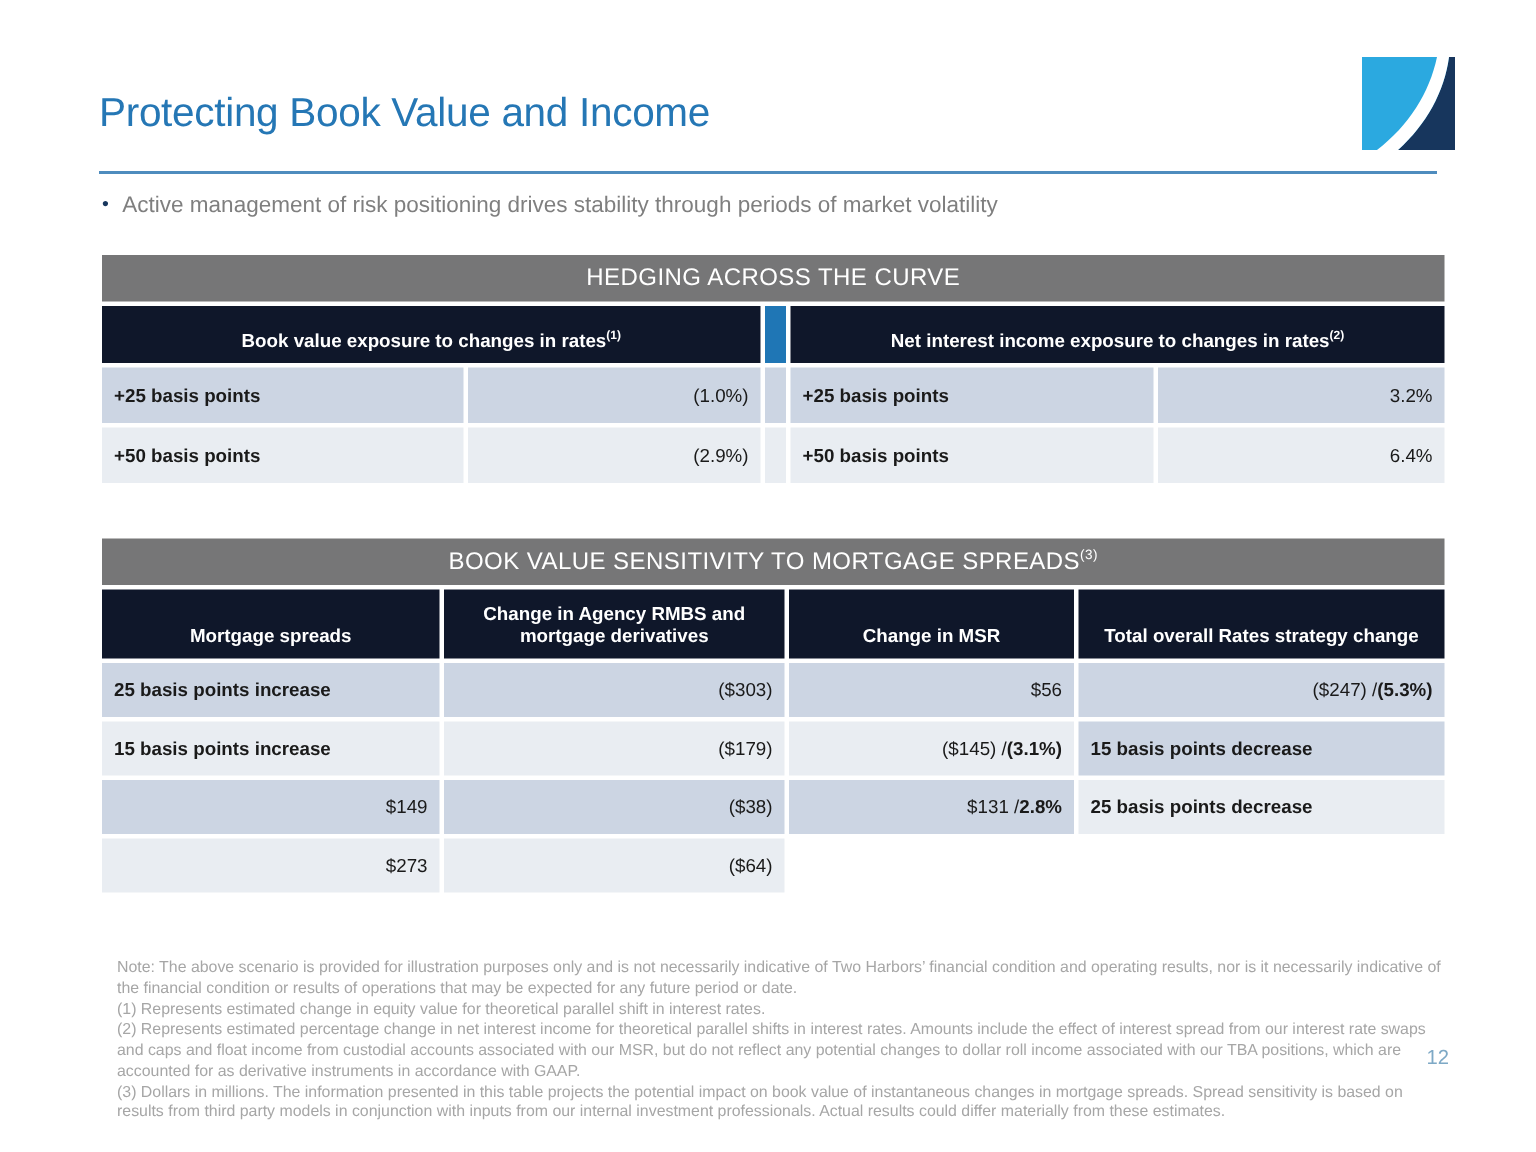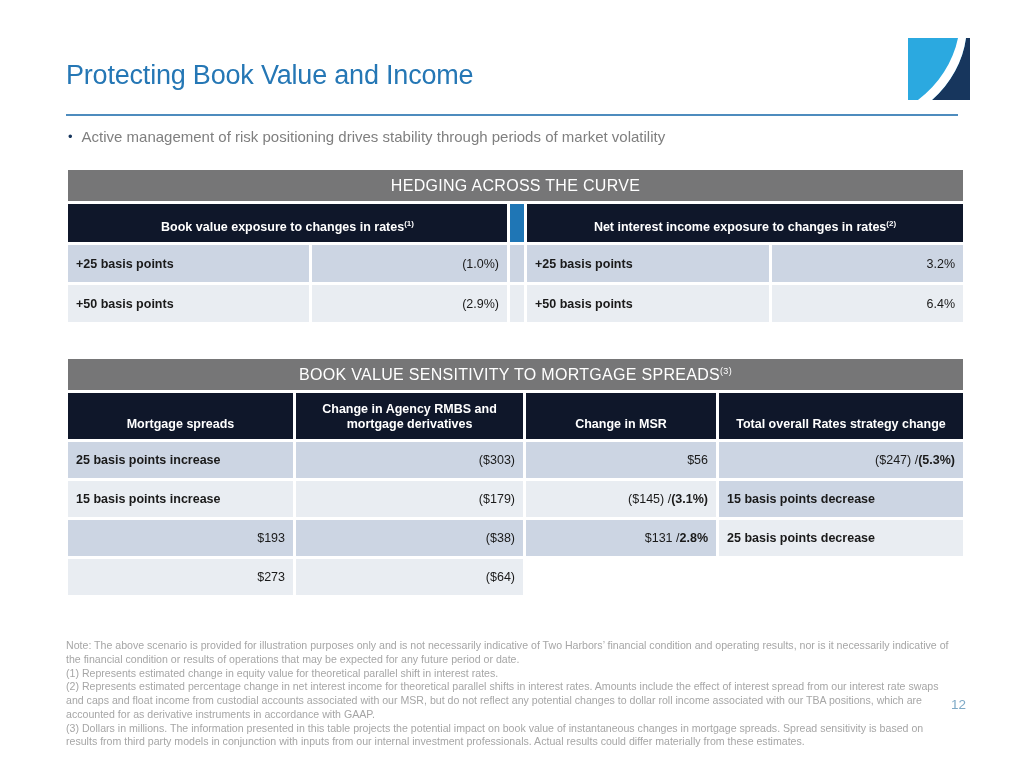--- a/index.html
+++ b/index.html
@@ -51,21 +51,21 @@
   
   #tbl-sensitivity{top:340px;margin-top:19px;}
   .grid2{
     margin-top:3px;display:grid;gap:3px;
     grid-template-columns:225px 227px 190px 244px;
     grid-template-rows:46px 36px 36px 36px 36px;
   }
 
   
   .footnotes{
-    position:absolute;left:66px;top:639px;width:884px;
+    position:absolute;left:78px;top:639px;width:884px;
     font-size:10.6px;line-height:1.3;color:#A6A6A6;
   }
   .footnotes p{margin:0;}
   .page-number{
     position:absolute;left:951px;top:697px;font-size:13.5px;color:#7EA9C6;
   }
 </style>
 </head>
 <body>
 
@@ -132,21 +132,21 @@
         </div>
 
       <div class="cell lbl rowB">15 basis points increase</div>
       <div class="cell val rowB">($179)</div>
       <div class="cell val rowB">
           <span>($145) / </span>
           <b>(3.1%)</b>
         </div>
 
       <div class="cell lbl rowA">15 basis points decrease</div>
-      <div class="cell val rowA">$193</div>
+      <div class="cell val rowA">$149</div>
       <div class="cell val rowA">($38)</div>
       <div class="cell val rowA">
           <span>$131 / </span>
           <b>2.8%</b>
         </div>
 
       <div class="cell lbl rowB">25 basis points decrease</div>
       <div class="cell val rowB">$273</div>
       <div class="cell val rowB">($64)</div>
     </div>

